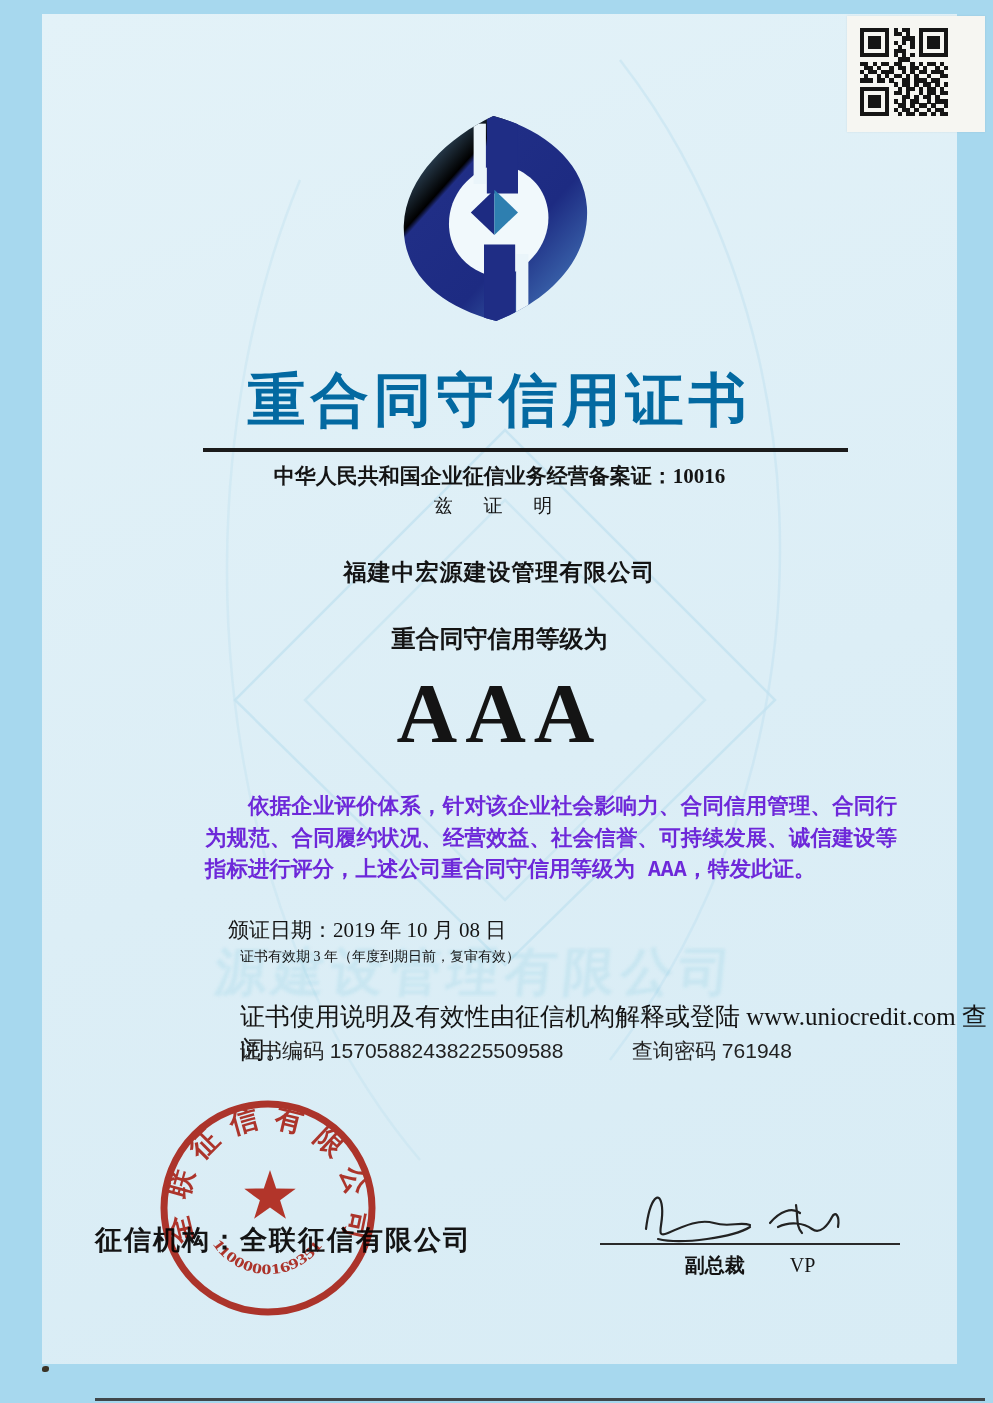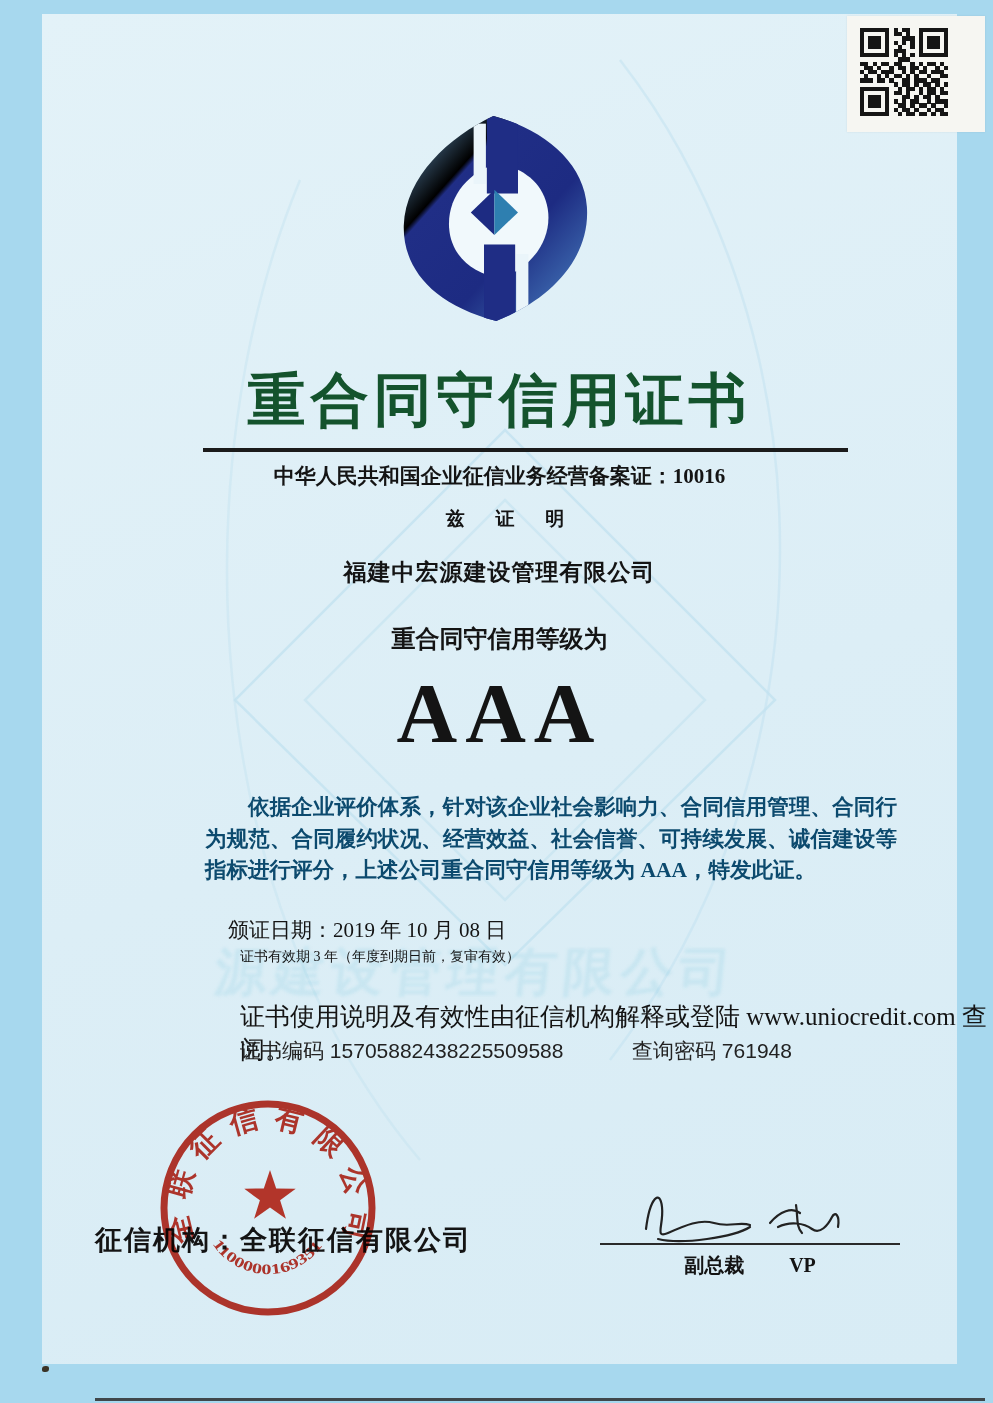--- a/index.html
+++ b/index.html
@@ -9,48 +9,48 @@
     font-family:"Liberation Serif","DejaVu Serif",serif;
     color:#141414;
   }
   .paper{
     position:absolute;left:42px;top:14px;width:915px;height:1350px;
     background:linear-gradient(160deg,#e3f2f8 0%,#dceef6 55%,#d8ecf5 100%);
   }
   .guilloche{position:absolute;left:0;top:0;width:993px;height:1403px;pointer-events:none;}
   .abs{position:absolute;}
   .centered{left:42px;width:915px;text-align:center;}
-  .title{top:362px;font-size:58px;font-weight:900;letter-spacing:5px;color:#14532d;}
+  .title{top:362px;font-size:58px;font-weight:900;letter-spacing:5px;color:#0369a1;}
   .rule{top:448px;left:203px;width:645px;height:4px;background:#1b1b1b;}
   .filing{top:462px;font-size:21px;font-weight:bold;}
-  .certify{top:506px;font-size:19px;font-weight:bold;letter-spacing:13px;padding-left:12px;}
+  .certify{top:493px;font-size:19px;font-weight:normal;letter-spacing:13px;}
   .company{top:557px;font-size:23px;font-weight:bold;letter-spacing:1px;}
   .grade-label{top:623px;font-size:24px;font-weight:bold;}
   .grade{top:672px;font-size:84px;font-weight:bold;letter-spacing:8px;line-height:1;}
   .paragraph{
     top:792px;left:205px;width:692px;font-size:21.5px;line-height:31.5px;
-    font-weight:600;text-align:justify;text-indent:2em;color:#0c4a6e;
+    font-weight:600;text-align:justify;text-indent:2em;color:#6d28d9;font-family:Liberation Mono, monospace;
   }
   .line-date{top:916px;left:228px;font-size:21px;}
   .line-validity{top:948px;left:240px;font-size:14px;}
   .line-usage{top:1000px;left:240px;font-size:25px;}
   .line-codes{top:1037px;left:240px;width:660px;font-size:21px;
     font-family:"Liberation Sans","DejaVu Sans",sans-serif;color:#222;}
   .code-query{position:absolute;left:392px;top:0;}
   .agency{top:1222px;left:95px;font-size:27px;font-weight:bold;letter-spacing:2px;z-index:3;}
   .seal{left:158px;top:1098px;width:220px;height:220px;z-index:4;
     mix-blend-mode:multiply;opacity:.93;}
   .qr-card{left:847px;top:16px;width:138px;height:116px;background:#f6f6f2;
     box-shadow:0 0 2px rgba(0,0,0,.08);z-index:2;}
   .qr-card svg{position:absolute;left:13px;top:12px;width:88px;height:88px;}
   .logo{left:383px;top:103px;width:236px;height:232px;}
   .sig{left:638px;top:1183px;width:218px;height:62px;z-index:3;}
   .sig-line{left:600px;top:1243px;width:300px;height:2px;background:#2a2a2a;}
   .sig-title{left:600px;top:1252px;width:300px;text-align:center;font-size:20px;font-weight:bold;}
-  .sig-title .en{margin-left:40px;font-weight:700;}
+  .sig-title .en{margin-left:40px;font-weight:400;}
   .ghost{
     top:938px;left:215px;width:640px;font-size:52px;font-weight:bold;
     color:rgba(88,184,212,0.14);filter:blur(1.6px);letter-spacing:6px;
     transform:skewX(-6deg);white-space:nowrap;pointer-events:none;
   }
   .bottom-edge{left:95px;top:1398px;width:890px;height:3px;background:#2e2e2e;opacity:.85;}
   .speck{left:42px;top:1366px;width:7px;height:6px;background:#3a3326;border-radius:50% 40% 50% 30%;}
 </style>
 </head>
 <body>

